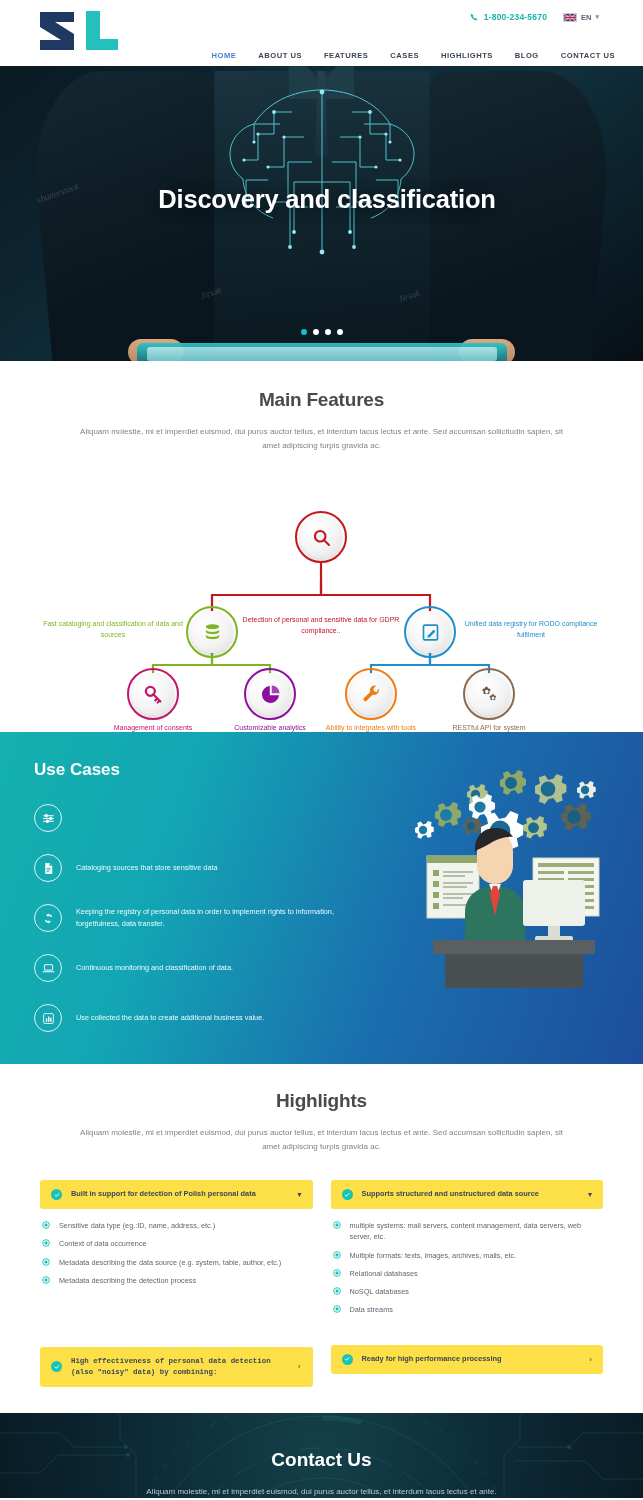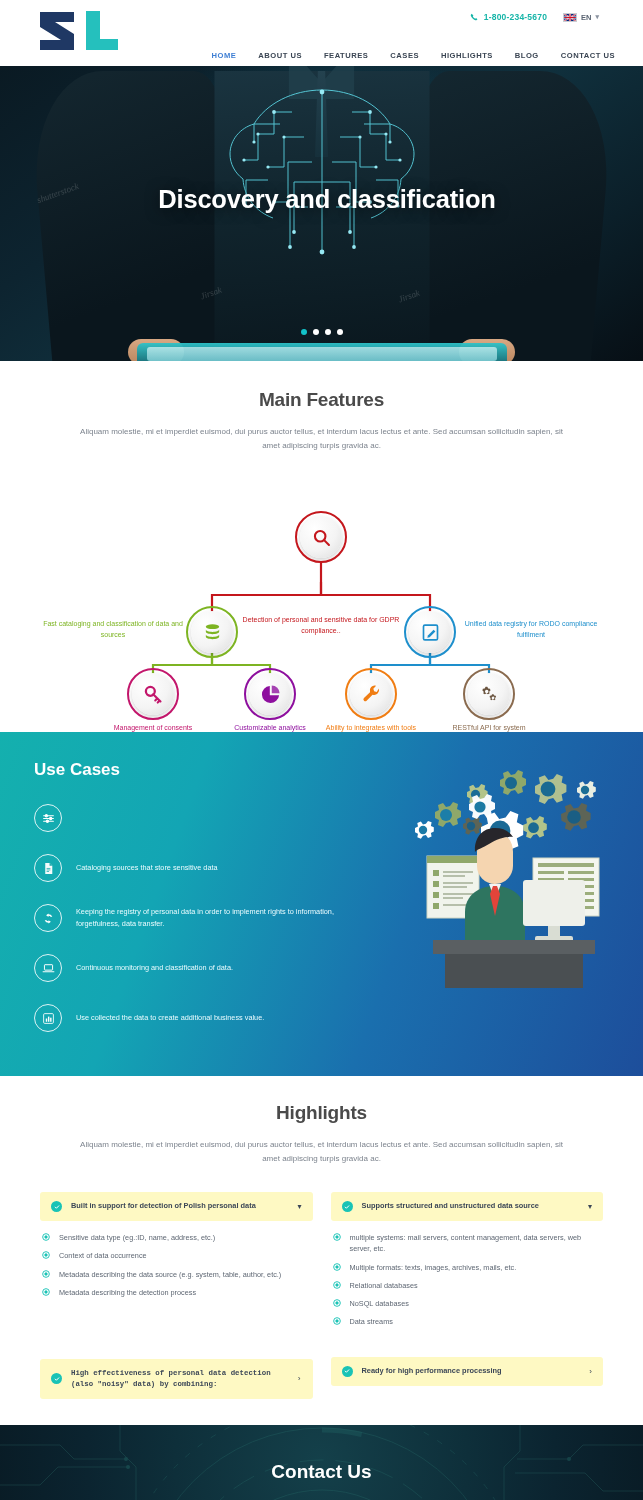--- a/index.html
+++ b/index.html
@@ -68,35 +68,35 @@
   .diagram svg.lines { position:absolute; inset:0; width:100%; height:100%; }
   .node { position:absolute; border-radius:50%; background:
       radial-gradient(circle at 34% 30%, #ffffff 0%, #f4f4f4 55%, #dcdcdc 100%);
       display:flex; align-items:center; justify-content:center;
       box-shadow:0 2px 4px rgba(0,0,0,.18); }
   .node .ring { position:absolute; inset:-5px; border-radius:50%; border:2.4px solid; }
   .node svg { width:50%; height:50%; display:block; position:relative; }
   .lbl { position:absolute; font-size:7px; line-height:1.55; text-align:center; font-weight:500; }
 
   
-  .usecases { margin-top:30px; padding:28px 34px 30px; position:relative; overflow:hidden;
+  .usecases { margin-top:30px; padding:28px 34px 18px; position:relative; overflow:hidden;
     background:linear-gradient(110deg,#14b0ae 0%,#13a5b4 28%,#1a6fae 62%,#1d4e9b 100%); }
   .uc-title { color:#fff; font-size:17px; font-weight:bold; margin-bottom:16px; }
   .uc-list { width:320px; }
   .uc-item { display:flex; align-items:center; gap:14px; min-height:44px; margin-bottom:6px; }
   .uc-ico { flex:0 0 auto; width:28px; height:28px; border-radius:50%; border:1.1px solid rgba(255,255,255,.85);
             display:flex; align-items:center; justify-content:center; }
   .uc-ico svg { width:13px; height:13px; display:block; }
   .uc-txt { color:#eafcff; font-size:7.3px; line-height:1.7; }
   .uc-art { position:absolute; right:22px; top:30px; width:216px; height:230px; }
 
   
   .hl-wrap { display:flex; gap:18px; padding:0 40px; margin-top:26px; align-items:flex-start; }
   .hl-col { flex:1; }
-  .acc-head { background:#fef9c3; border-radius:3px; padding:9px 11px; display:flex; align-items:center; gap:9px; }
+  .acc-head { background:#fde047; border-radius:3px; padding:9px 11px; display:flex; align-items:center; gap:9px; }
   .acc-head .tick { flex:0 0 auto; width:11px; height:11px; border-radius:50%; background:#19c3b6;
      display:flex; align-items:center; justify-content:center; }
   .acc-head .tick svg { width:6px; height:6px; display:block; }
   .acc-head .t { flex:1; font-size:7.4px; font-weight:bold; color:#3c4757; line-height:1.45;}
   .acc-head .ar { color:#3c4757; font-size:8px; }
   .acc-body { padding:11px 4px 6px 2px; }
   .acc-li { display:flex; gap:9px; align-items:flex-start; margin-bottom:7px; }
   .acc-li .b { flex:0 0 auto; width:8px; height:8px; margin-top:1px; }
   .acc-li .b svg { width:8px; height:8px; display:block; }
   .acc-li .x { font-size:7.3px; color:#5e6773; line-height:1.55; }

